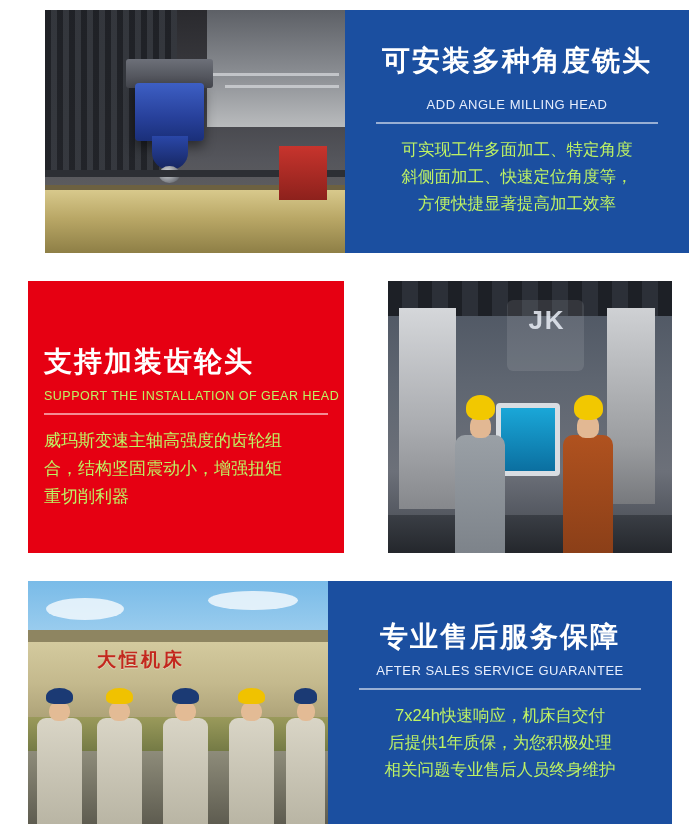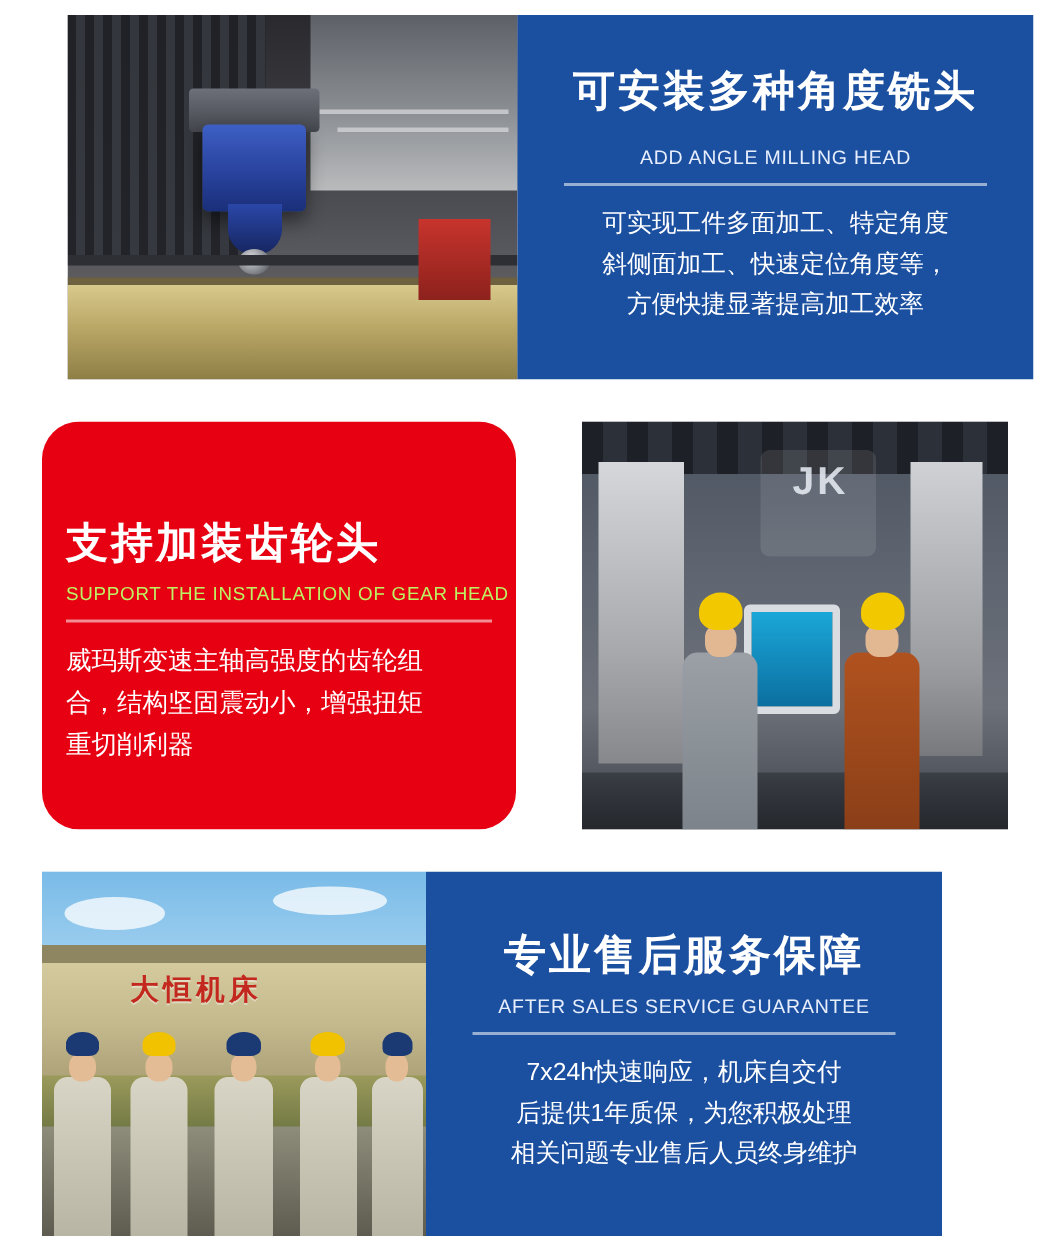--- a/index.html
+++ b/index.html
@@ -30,42 +30,42 @@
   .panel-text {
     position: relative;
     box-sizing: border-box;
     display: flex;
     flex-direction: column;
     align-items: center;
     justify-content: center;
     text-align: center;
   }
   .panel-text.blue { background: #1b4fa0; }
-  .panel-text.red  { background: #e60012; border-radius: 25px; }
+  .panel-text.red  { background: #e60012; }
 
   .headline {
     font-weight: bold;
     letter-spacing: 2px;
     color: #ffffff;
     line-height: 1.1;
     white-space: nowrap;
   }
   .subhead {
     color: #e7eefc;
     letter-spacing: 0.5px;
     white-space: nowrap;
   }
   .panel-text.red .subhead { color: #bef264; }
   .divider {
     height: 2px;
     background: rgba(255,255,255,0.55);
     margin: 10px 0 12px 0;
   }
   .body-text {
-    color: #ffffff;
+    color: #bef264;
     line-height: 1.65;
   }
 
   
   .photo {
     position: relative;
     overflow: hidden;
     background: #aaa;
   }
 
@@ -300,21 +300,21 @@
       <div class="worker w2">
         <div class="body"></div>
         <div class="face"></div>
         <div class="helmet"></div>
       </div>
     </div>
   </div>
 
   <div class="block" style="left:28px; top:581px; width:644px; height:243px;">
 
-    <div class="photo" id="photo3" style="width:256px; height:243px;">
+    <div class="photo" id="photo3" style="width:300px; height:243px;">
       <div class="sky"></div>
       <div class="cloud c1"></div>
       <div class="cloud c2"></div>
       <div class="building"></div>
       <div class="building-top"></div>
       <div class="sign">大恒机床</div>
       <div class="grass"></div>
       <div class="ground"></div>
       <div class="person p1">
         <div class="torso"></div>

